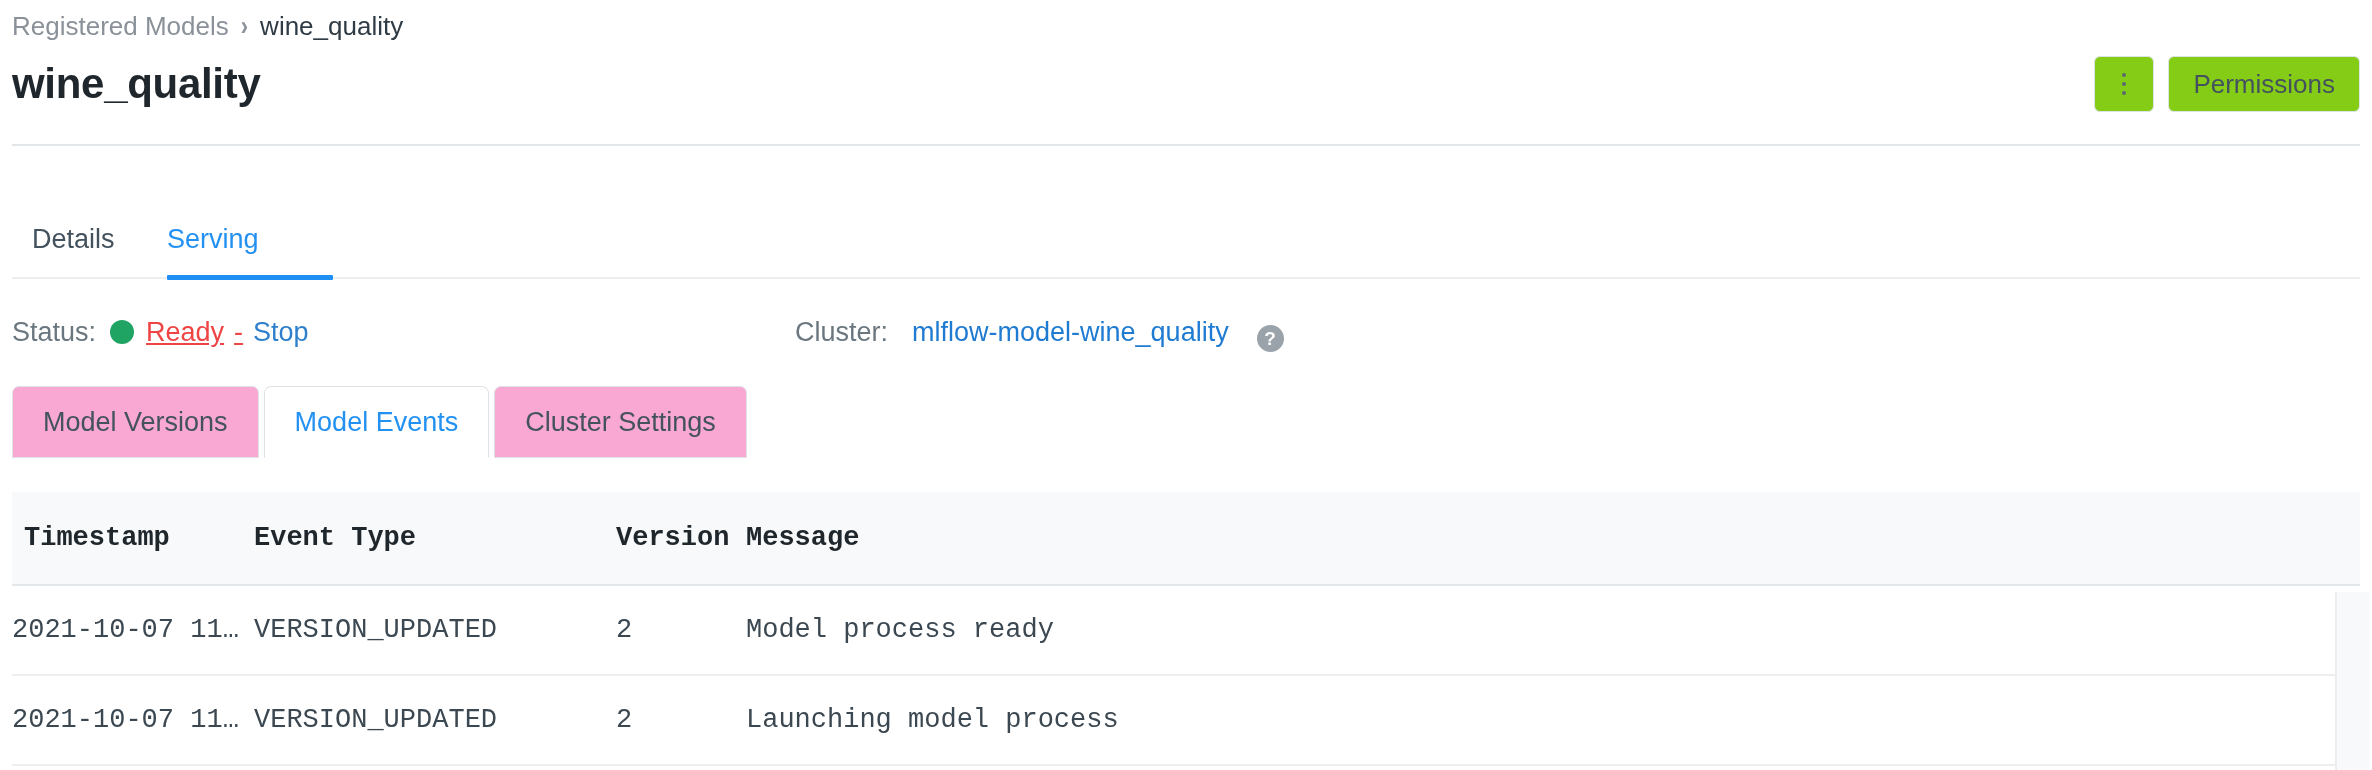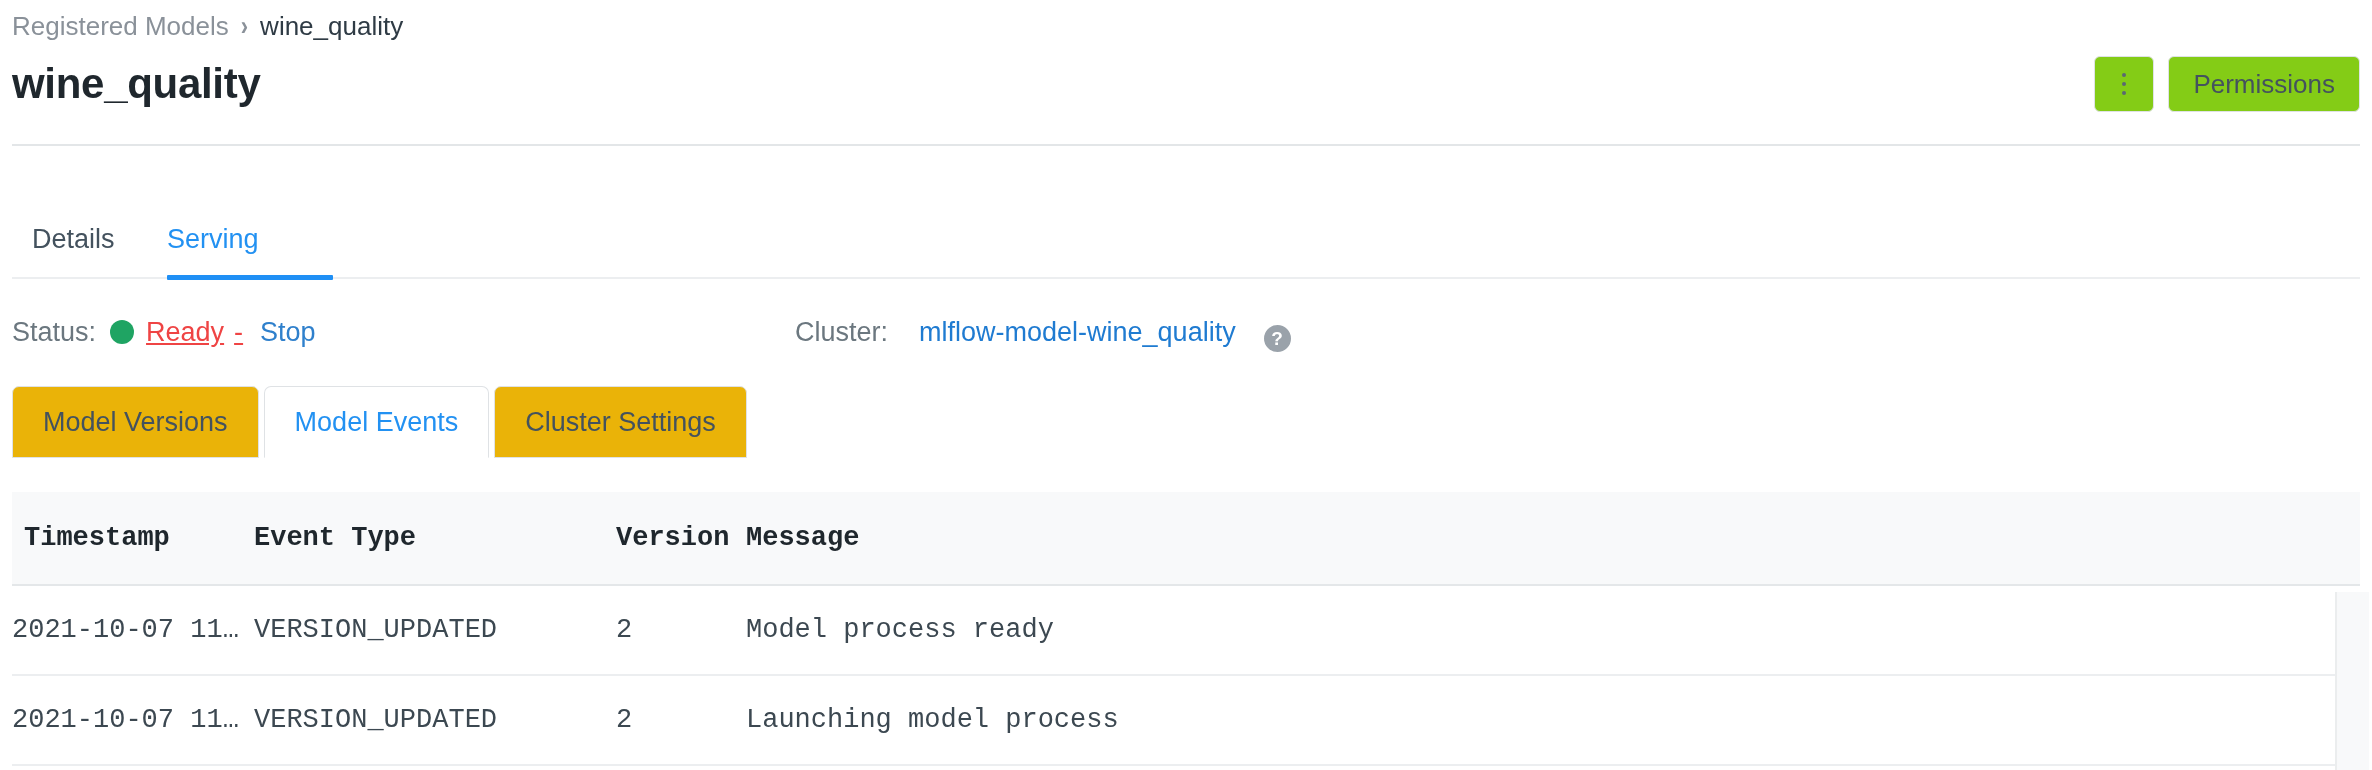--- a/index.html
+++ b/index.html
@@ -173,21 +173,20 @@
     margin: 0 12px 0 14px;
     flex: 0 0 auto;
   }
   .status-value {
     color: #ef4444;
     text-decoration: underline;
   }
   .link {
     color: #1f7bd1;
     cursor: pointer;
-    margin-left: 7px;
   }
   .link-blue-bright {
     color: #2f80cc;
   }
   .cluster-group {
     position: absolute;
     left: 795px;
     top: 0;
     display: flex;
     align-items: flex-end;
@@ -222,21 +221,21 @@
     gap: 5px;
   }
   .subtab {
     box-sizing: border-box;
     display: flex;
     align-items: center;
     padding: 0 30px;
     font-size: 27px;
     line-height: 32px;
     color: #44525e;
-    background: #eab308;
+    background: #f9a8d4;
     border: 1px solid #dfe2e5;
     border-radius: 7px 7px 0 0;
     cursor: pointer;
     white-space: nowrap;
   }
   .subtab.active {
     background: #ffffff;
     color: #2291f2;
     border-bottom-color: #ffffff;
     position: relative;

